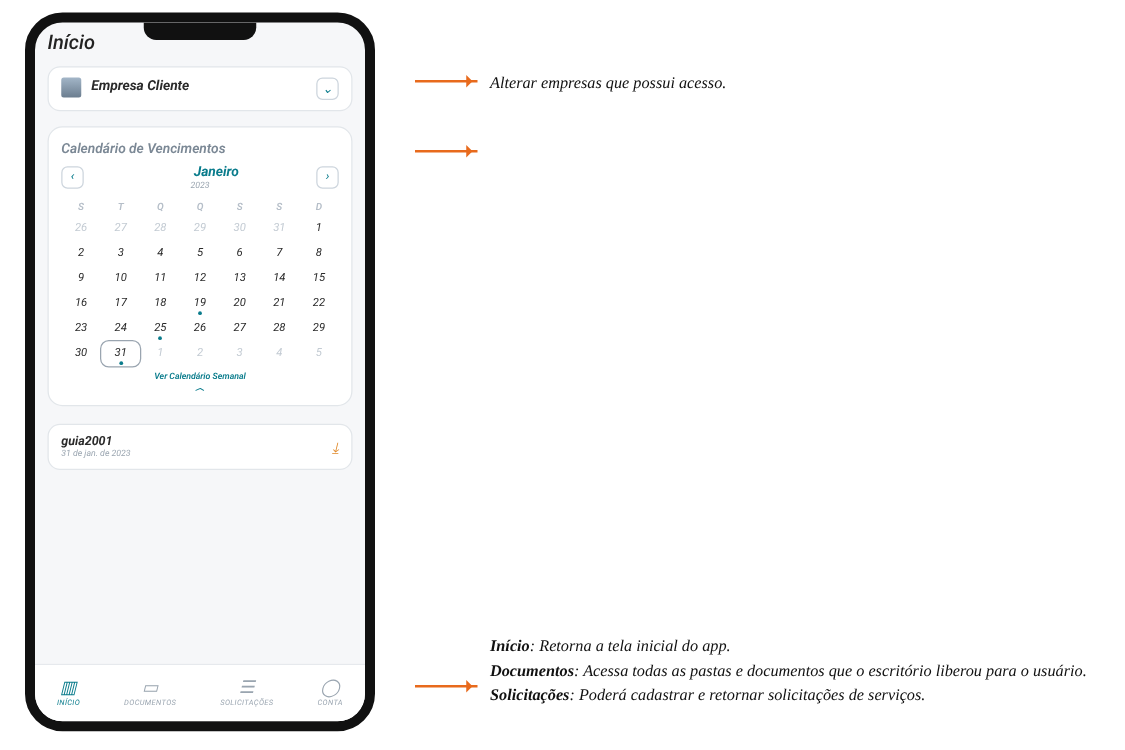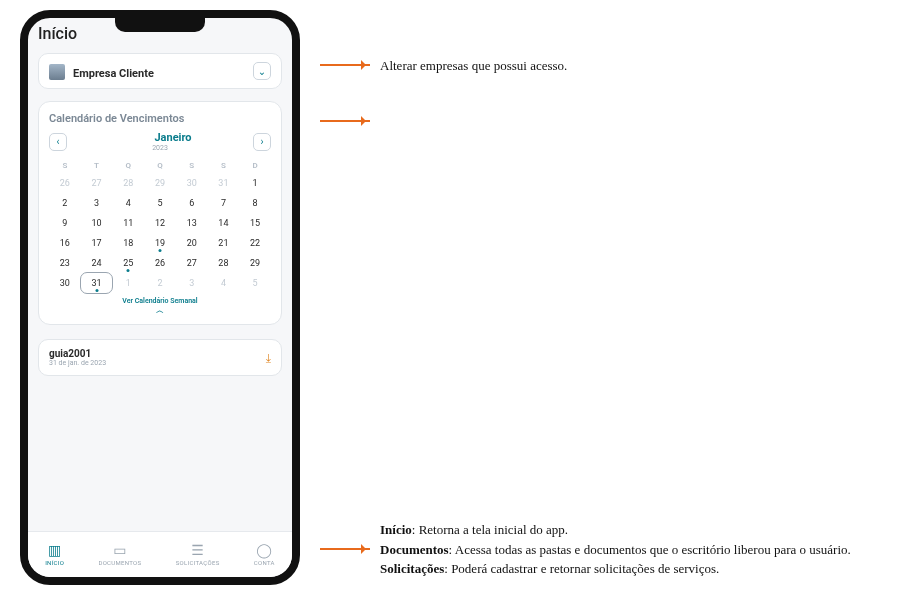--- a/index.html
+++ b/index.html
@@ -6,22 +6,23 @@
   body {
     font-family: -apple-system, BlinkMacSystemFont, "Segoe UI", Roboto, sans-serif;
     background: #fff;
     width: 900px;
     height: 600px;
     position: relative;
     overflow: hidden;
   }
   .stage {
     display: flex;
-    gap: 20px;
+    gap: 32px;
     padding: 10px 20px;
+    font-style: italic;
   }
   
   .phone {
     width: 280px;
     height: 575px;
     border: 8px solid #111;
     border-radius: 30px;
     background: #f6f7f9;
     position: relative;
     overflow: hidden;
@@ -48,21 +49,21 @@
     color: #222;
     padding: 6px 10px 4px 10px;
   }
   .company-selector {
     margin: 6px 10px;
     background: #fff;
     border: 1px solid #e2e6ea;
     border-radius: 10px;
     padding: 8px 10px;
     display: flex;
-    align-items: flex-end;
+    align-items: flex-start;
     gap: 8px;
   }
   .company-icon {
     width: 16px; height: 16px;
     background: linear-gradient(180deg,#a3b6c8,#6b7d8f);
     border-radius: 2px;
   }
   .company-name { font-weight: 700; font-size: 11px; color: #2a2a2a; flex: 1; }
   .chevron-box {
     width: 18px; height: 18px;
@@ -275,19 +276,19 @@
   <div class="annotations">
     <div class="arrow" style="top:54px; left:0; width:50px;"></div>
     <div class="ann" style="top:47px;">
       <span>Alterar empresas que possui acesso.</span>
     </div>
 
     <div class="arrow" style="top:110px; left:0; width:50px;"></div>
 
 
     <div class="arrow" style="top:538px; left:0; width:50px;"></div>
-    <div class="ann ann-block" style="top:498px;margin-top:13px;">
+    <div class="ann ann-block" style="top:498px;">
       <p><b>Início</b><span>: Retorna a tela inicial do app.</span></p>
       <p><b>Documentos</b><span>: Acessa todas as pastas e documentos que o escritório liberou para o usuário.</span></p>
       <p><b>Solicitações</b><span>: Poderá cadastrar e retornar solicitações de serviços.</span></p>
     </div>
   </div>
 </div>
 
 </body></html>

